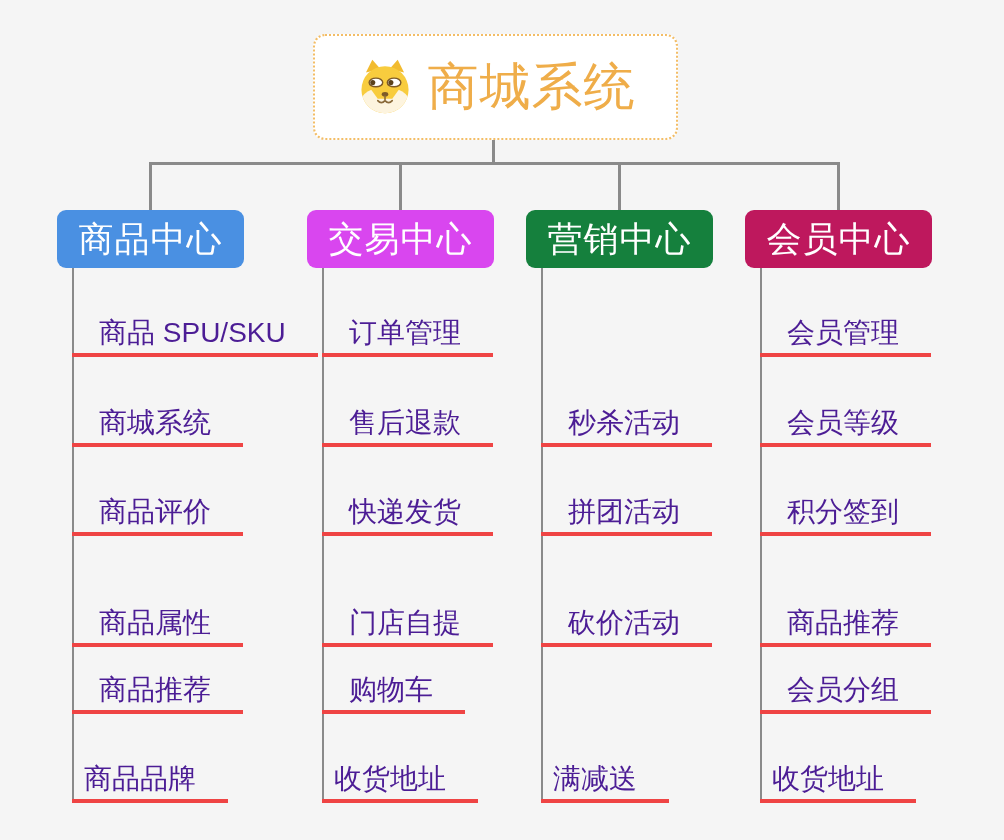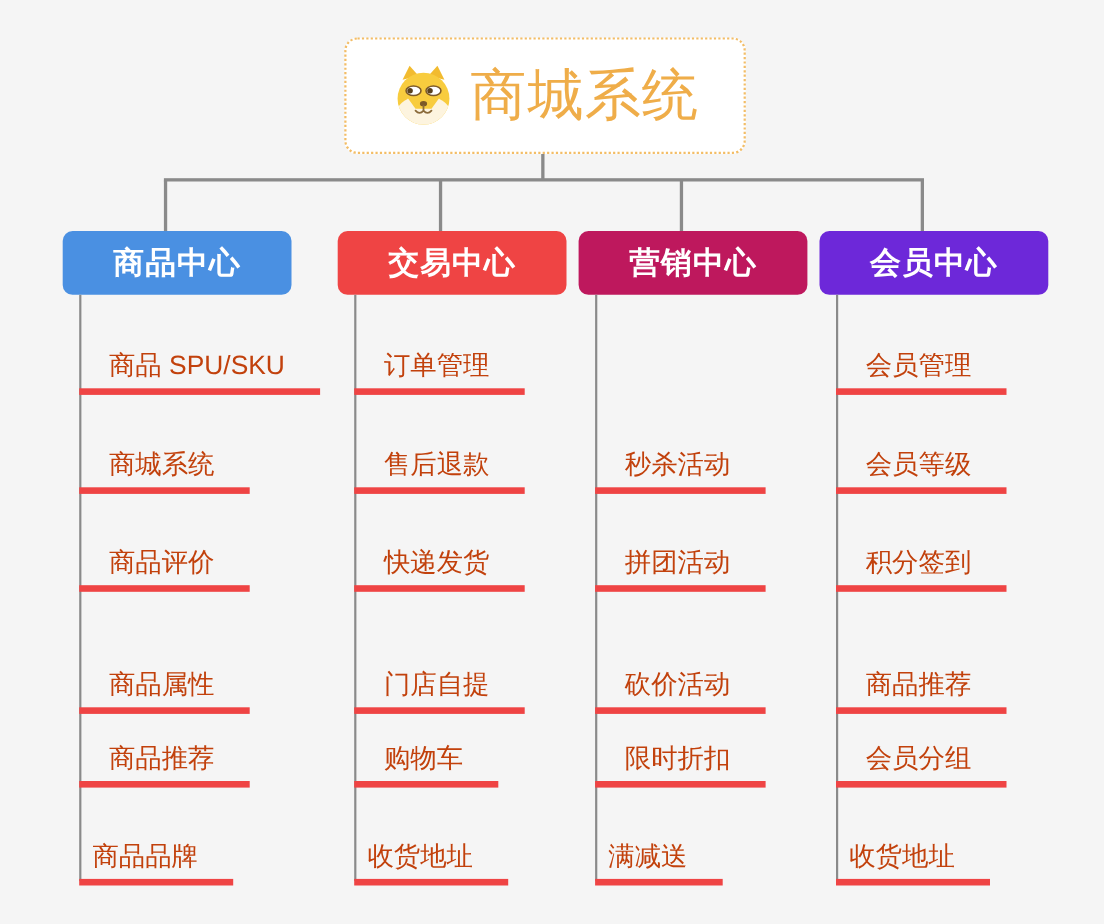--- a/index.html
+++ b/index.html
@@ -25,32 +25,32 @@
     box-sizing:border-box;
     display:flex; align-items:center; justify-content:center; gap:14px;
   }
   .root-label { font-size:51px; letter-spacing:1px; color:#efad49; }
 
   
   .col  { position:absolute; top:210px; width:240px; height:600px; }
   .col-0 { left:57px; } .col-1 { left:307px; }
   .col-2 { left:526px; } .col-3 { left:745px; }
   .hdr {
-    width:208px; height:58px; border-radius:9px;
+    width:187px; height:58px; border-radius:9px;
     display:flex; align-items:center; justify-content:center;
-    color:#ffffff; font-size:28px; letter-spacing:1px;font-weight:bold;
+    color:#ffffff; font-size:35px; letter-spacing:1px;
   }
   .vline {
     position:absolute; left:15px; top:58px; width:2px; height:533px;
     background:#8f8f8f;
   }
   .leaf {
     position:absolute; left:15px;
-    font-size:24px; line-height:32px; color:#c2410c;
-    padding:0 32px 4px 27px; border-bottom:6px solid #ef4444;
+    font-size:28px; line-height:32px; color:#4c1d95;
+    padding:0 32px 4px 27px; border-bottom:4px solid #ef4444;
     white-space:nowrap; background:transparent;
   }
   .r0 { top:107px; } .r1 { top:197px; } .r2 { top:286px; }
   .r3 { top:397px; } .r4 { top:464px; } .r5 { top:553px;padding-left:12px; }
 </style>
 </head>
 <body>
 
 <div class="canvas">
 
@@ -92,42 +92,41 @@
     <div class="vline" style="background: rgb(138, 138, 138);"></div>
     <div class="leaf r0">商品 SPU/SKU</div>
     <div class="leaf r1">商城系统</div>
     <div class="leaf r2">商品评价</div>
     <div class="leaf r3">商品属性</div>
     <div class="leaf r4">商品推荐</div>
     <div class="leaf r5">商品品牌</div>
   </div>
 
   <div class="col col-1">
-    <div class="hdr" style="background: #ef4444; text-align: right;">交易中心</div>
+    <div class="hdr" style="background: #d946ef; text-align: right;">交易中心</div>
     <div class="vline" style="background: rgb(138, 138, 138);"></div>
     <div class="leaf r0">订单管理</div>
     <div class="leaf r1">售后退款</div>
     <div class="leaf r2">快递发货</div>
     <div class="leaf r3">门店自提</div>
     <div class="leaf r4">购物车</div>
     <div class="leaf r5">收货地址</div>
   </div>
 
   <div class="col col-2">
-    <div class="hdr" style="background: #be185d;">营销中心</div>
+    <div class="hdr" style="background: #15803d;">营销中心</div>
     <div class="vline" style="background: rgb(138, 138, 138);"></div>
     <div class="leaf r1">秒杀活动</div>
     <div class="leaf r2">拼团活动</div>
     <div class="leaf r3">砍价活动</div>
-    <div class="leaf r4">限时折扣</div>
     <div class="leaf r5">满减送</div>
   </div>
 
   <div class="col col-3">
-    <div class="hdr" style="background: #6d28d9;">会员中心</div>
+    <div class="hdr" style="background: #be185d;">会员中心</div>
     <div class="vline" style="background: rgb(138, 138, 138);"></div>
     <div class="leaf r0">会员管理</div>
     <div class="leaf r1">会员等级</div>
     <div class="leaf r2">积分签到</div>
     <div class="leaf r3">商品推荐</div>
     <div class="leaf r4">会员分组</div>
     <div class="leaf r5">收货地址</div>
   </div>
 
 </div>

